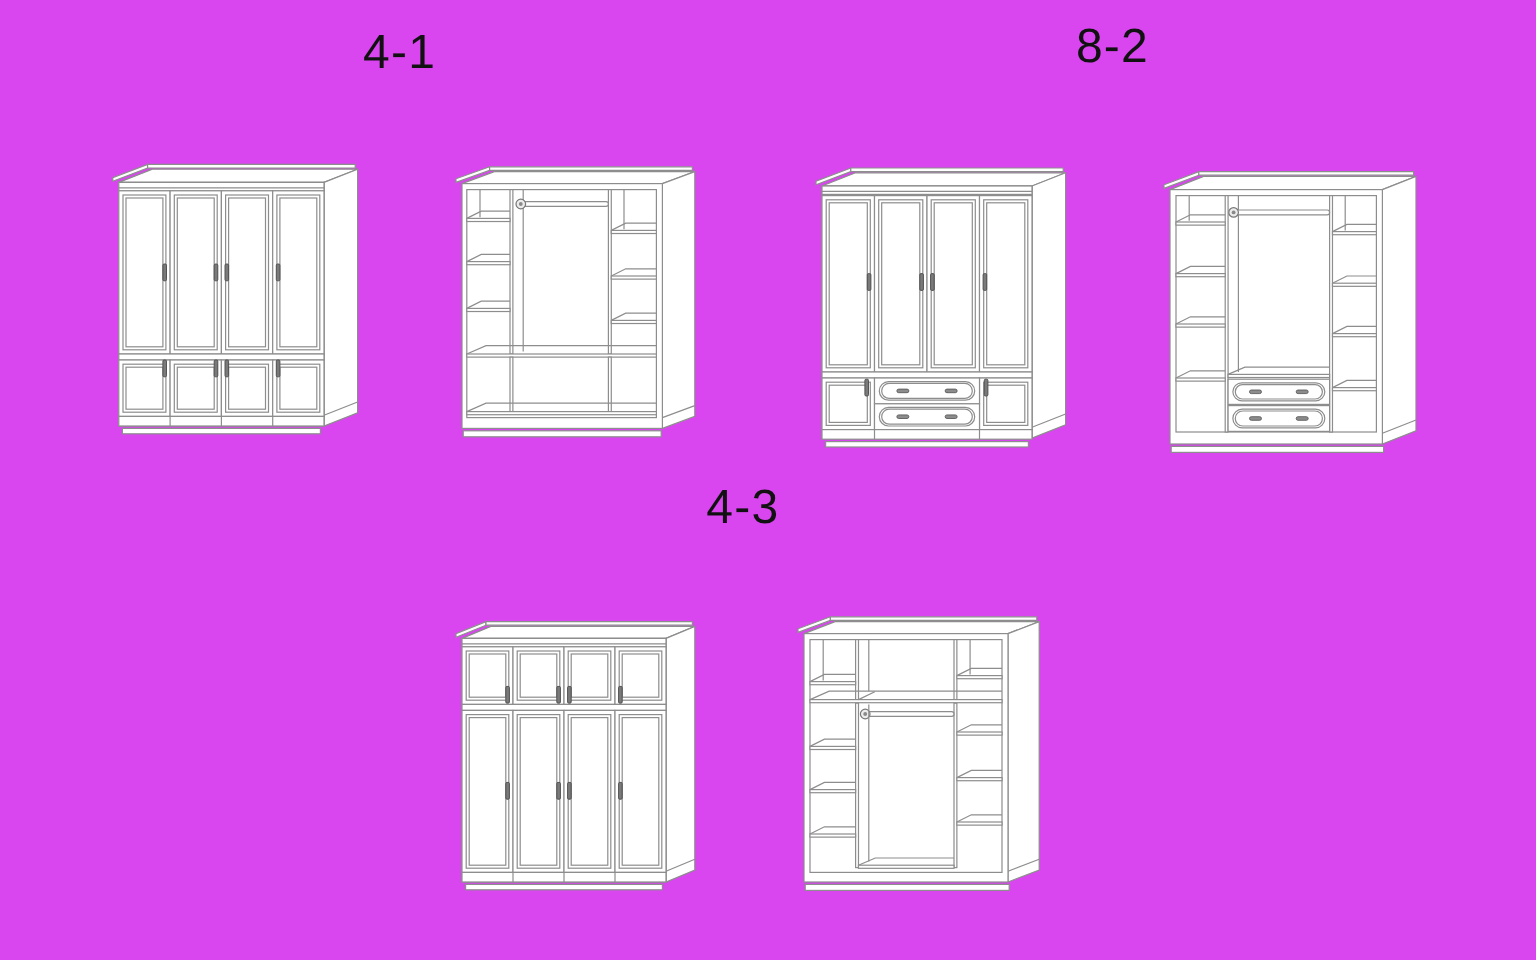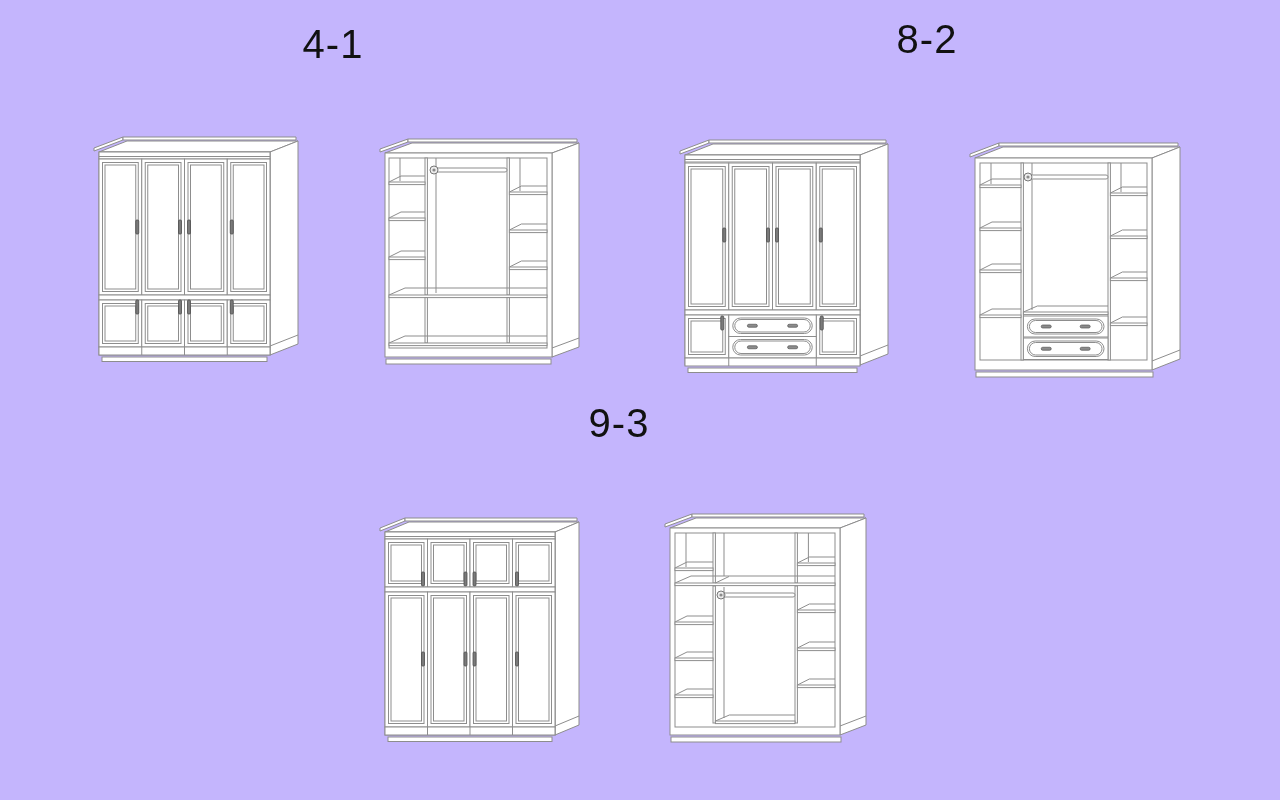--- a/index.html
+++ b/index.html
@@ -1,36 +1,36 @@
 <!DOCTYPE html>
 <html><head>
 <meta charset="utf-8">
 <title></title>
 <style>
   html,body{margin:0;padding:0;background:#ffffff;}
   #stage{
-    position:relative;width:1280px;height:800px;background:#c4b5fd;
+    position:relative;width:1280px;height:800px;background:#d946ef;
     font-family:"Liberation Sans",sans-serif;overflow:hidden;
   }
   .fig-label{
     position:absolute;transform:translate(-50%,-50%);
     font-size:40px;line-height:1;color:#111111;letter-spacing:1px;
     white-space:nowrap;
   }
   .drawing{position:absolute;}
   .drawing svg{display:block;overflow:visible;}
 </style>
 </head>
 <body>
 
 <div id="stage">
 
   <div class="fig-label" style="left:333px;top:44px;">4-1</div>
   <div class="fig-label" style="left:927px;top:39px;">8-2</div>
-  <div class="fig-label" style="left:619px;top:423px;">9-3</div>
+  <div class="fig-label" style="left:619px;top:423px;">4-3</div>
 
   <div class="drawing" id="d1" style="left:97px;top:131px;">
       <svg width="208" height="234" viewBox="0 0 208 234">
         <polygon points="2,21 173,21 201,10 30,10" fill="#fff" stroke="#8d8d8d" stroke-width="1"></polygon>
         <polygon points="173,21 201,10 201,213 173,224" fill="#fff" stroke="#8d8d8d" stroke-width="1"></polygon>
         <line x1="173" y1="215" x2="201" y2="204" stroke="#8d8d8d" stroke-width="1"></line>
         <polygon points="-3,20 26,9 26,6 -3,17" fill="#fff" stroke="#8d8d8d" stroke-width="1"></polygon>
         <polygon points="26,9 199,9 199,6 26,6" fill="#fff" stroke="#8d8d8d" stroke-width="1"></polygon>
         <rect x="2" y="21" width="171" height="203" fill="#fff" stroke="#8d8d8d" stroke-width="1"></rect>
         <rect x="2" y="21" width="171" height="7" fill="#fff" stroke="#8d8d8d" stroke-width="1"></rect>

